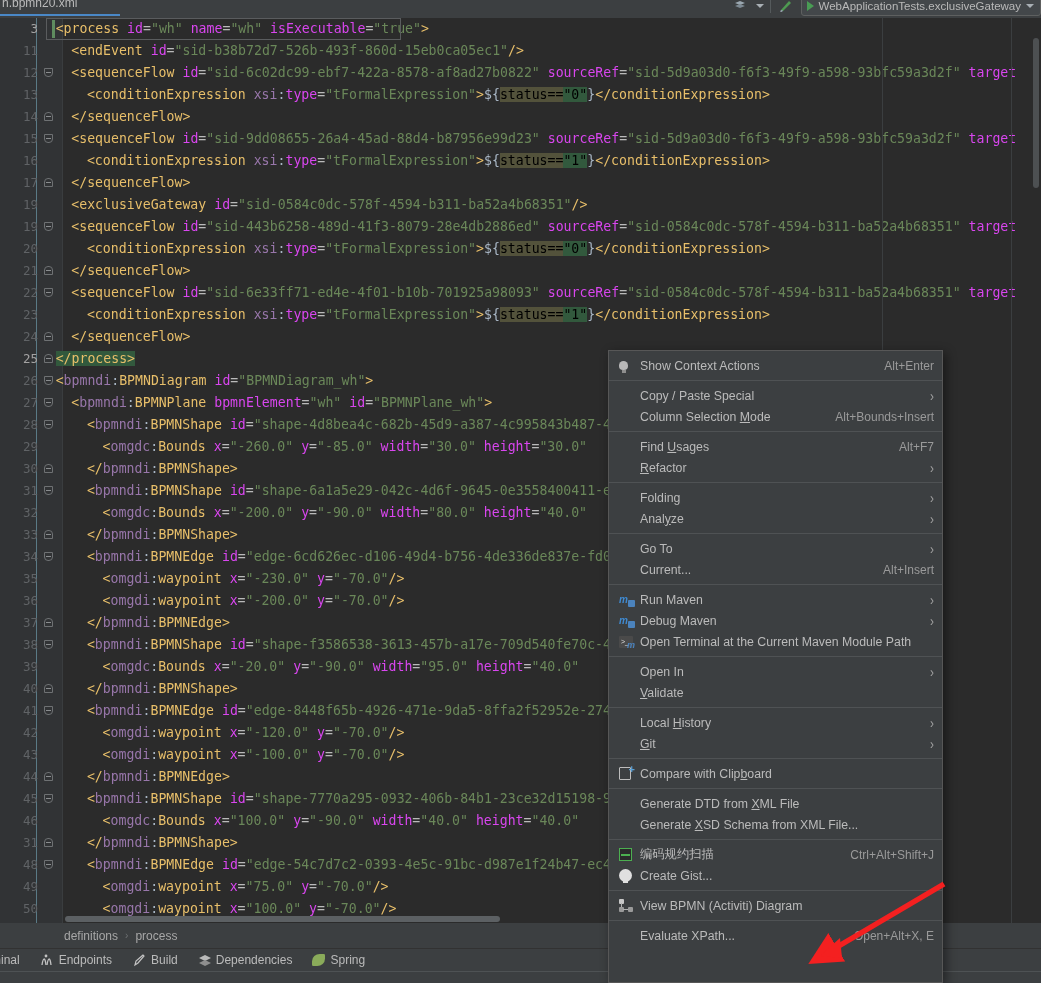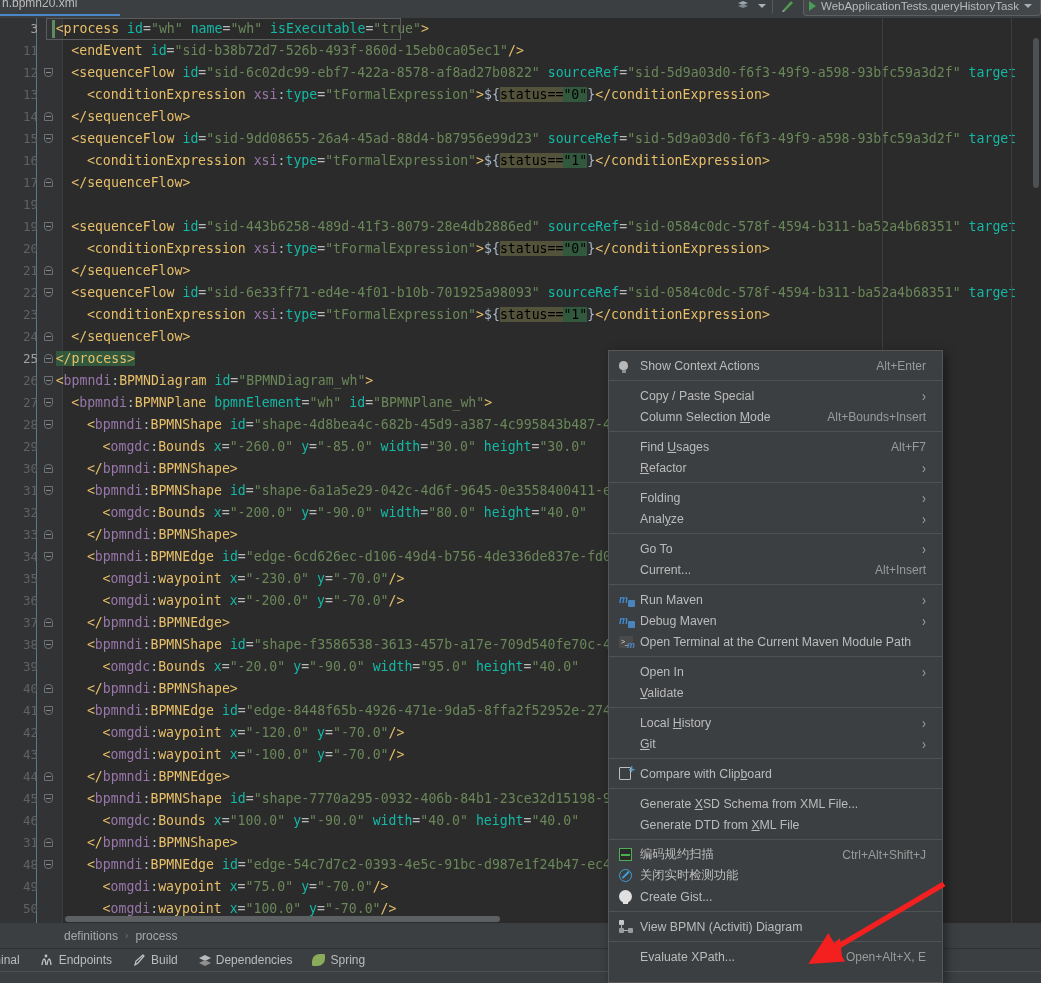--- a/index.html
+++ b/index.html
@@ -84,21 +84,21 @@
     line-height: 22px; height: 22px;
   }
   .lnum.cur { color: #a4a3a3; }
   .code-txt {
     position: absolute; left: 0; top: 0; padding-left: 4px;
     white-space: pre; line-height: 22px; height: 22px;
   }
   
   .tg  { color: #e8bf6a; }   
   .br  { color: #e8bf6a; }   
-  .at  { color: #14b8a6; }   
+  .at  { color: #d946ef; }   
   .eq  { color: #bababa; }
   .st  { color: #6a8759; }   
   .ns  { color: #9876aa; }   
   .tx  { color: #a9b7c6; }   
   .hl  { background: #32593d; }
   .hl2 { background: #53523b; }
 
   
   .fold {
     position: absolute; left: 44px; top: 6px;
@@ -180,21 +180,21 @@
     background: #3c3f41;
     border: 1px solid #575757;
     box-shadow: 3px 3px 10px rgba(0,0,0,0.45);
     padding: 4px 0 0 0;
     font-family: "Liberation Sans", sans-serif;
     overflow: hidden;
     height: 633px;
   }
   .mi {
     position: relative; display: flex; align-items: center;
-    height: 21px; padding: 0 16px 0 10px;
+    height: 21px; padding: 0 8px 0 10px;
     font-size: 12.3px; color: #bbbbbb; white-space: nowrap;
   }
   .mi .ic {
     width: 18px; min-width: 18px; height: 16px;
     display: flex; align-items: center; justify-content: flex-start;
     margin-right: 3px;
   }
   .mi .lbl { flex: 1; }
   .mi .lbl u { text-decoration: underline; }
   .mi .sc { color: #9a9a9a; font-size: 12px; margin-left: 14px; }
@@ -335,41 +335,41 @@
       <div class="caret-dn"></div>
       <div class="tb-sep"></div>
       <div class="tb-icon">
         <svg width="16" height="14" viewBox="0 0 16 14">
           <path d="M3 11 L11 2 L13 4 L5 12 Z" fill="#4e9a51"></path>
           <path d="M2 12 L4 11 L5 12 L3 13 Z" fill="#a9b7c6"></path>
         </svg>
       </div>
       <div class="run-config">
         <span class="play-tri"></span>
-        <span>WebApplicationTests.queryHistoryTask</span>
+        <span>WebApplicationTests.exclusiveGateway</span>
         <span class="caret-dn"></span>
       </div>
     </div>
   </div>
 
   <div class="editor">
     <div class="gutter"></div>
     <div class="gutter-border"></div>
     <div class="scope-line"></div>
 
     <div id="code-lines">
         <div class="line"><span class="lnum cur">3</span><span class="code-txt" style="left: 51.64px;"><span class="br">&lt;</span><span class="tg">process</span><span class="tx"> </span><span class="at">id</span><span class="eq">=</span><span class="st">"wh"</span><span class="tx"> </span><span class="at">name</span><span class="eq">=</span><span class="st">"wh"</span><span class="tx"> </span><span class="at">isExecutable</span><span class="eq">=</span><span class="st">"true"</span><span class="br">&gt;</span></span><span class="line3-box" style="left: 45.64px; width: 355px;"></span><span class="caret-mark" style="left: 51.64px;"></span></div>
         <div class="line"><span class="lnum">11</span><span class="code-txt" style="left: 67.28px;"><span class="br">&lt;</span><span class="tg">endEvent</span><span class="tx"> </span><span class="at">id</span><span class="eq">=</span><span class="st">"sid-b38b72d7-526b-493f-860d-15eb0ca05ec1"</span><span class="br">/&gt;</span></span></div>
         <div class="line"><span class="lnum">12</span><span class="fold open"><span class="box"></span><span class="minus"></span></span><span class="code-txt" style="left: 67.28px;"><span class="br">&lt;</span><span class="tg">sequenceFlow</span><span class="tx"> </span><span class="at">id</span><span class="eq">=</span><span class="st">"sid-6c02dc99-ebf7-422a-8578-af8ad27b0822"</span><span class="tx"> </span><span class="at">sourceRef</span><span class="eq">=</span><span class="st">"sid-5d9a03d0-f6f3-49f9-a598-93bfc59a3d2f"</span><span class="tx"> </span><span class="at">target</span></span></div>
         <div class="line"><span class="lnum">13</span><span class="code-txt" style="left: 82.92px;"><span class="br">&lt;</span><span class="tg">conditionExpression</span><span class="tx"> </span><span class="ns">xsi</span><span class="tx">:</span><span class="at">type</span><span class="eq">=</span><span class="st">"tFormalExpression"</span><span class="br">&gt;</span><span class="tx">${</span><span class="hl2">status==</span><span class="hl">"0"</span><span class="tx">}</span><span class="br">&lt;/</span><span class="tg">conditionExpression</span><span class="br">&gt;</span></span></div>
         <div class="line"><span class="lnum">14</span><span class="fold close"><span class="box"></span><span class="minus"></span></span><span class="code-txt" style="left: 67.28px;"><span class="br">&lt;/</span><span class="tg">sequenceFlow</span><span class="br">&gt;</span></span></div>
         <div class="line"><span class="lnum">15</span><span class="fold open"><span class="box"></span><span class="minus"></span></span><span class="code-txt" style="left: 67.28px;"><span class="br">&lt;</span><span class="tg">sequenceFlow</span><span class="tx"> </span><span class="at">id</span><span class="eq">=</span><span class="st">"sid-9dd08655-26a4-45ad-88d4-b87956e99d23"</span><span class="tx"> </span><span class="at">sourceRef</span><span class="eq">=</span><span class="st">"sid-5d9a03d0-f6f3-49f9-a598-93bfc59a3d2f"</span><span class="tx"> </span><span class="at">target</span></span></div>
         <div class="line"><span class="lnum">16</span><span class="code-txt" style="left: 82.92px;"><span class="br">&lt;</span><span class="tg">conditionExpression</span><span class="tx"> </span><span class="ns">xsi</span><span class="tx">:</span><span class="at">type</span><span class="eq">=</span><span class="st">"tFormalExpression"</span><span class="br">&gt;</span><span class="tx">${</span><span class="hl2">status==</span><span class="hl">"1"</span><span class="tx">}</span><span class="br">&lt;/</span><span class="tg">conditionExpression</span><span class="br">&gt;</span></span></div>
         <div class="line"><span class="lnum">17</span><span class="fold close"><span class="box"></span><span class="minus"></span></span><span class="code-txt" style="left: 67.28px;"><span class="br">&lt;/</span><span class="tg">sequenceFlow</span><span class="br">&gt;</span></span></div>
-        <div class="line"><span class="lnum">19</span></div>
+        <div class="line"><span class="lnum">19</span><span class="code-txt" style="left: 67.28px;"><span class="br">&lt;</span><span class="tg">exclusiveGateway</span><span class="tx"> </span><span class="at">id</span><span class="eq">=</span><span class="st">"sid-0584c0dc-578f-4594-b311-ba52a4b68351"</span><span class="br">/&gt;</span></span></div>
         <div class="line"><span class="lnum">19</span><span class="fold open"><span class="box"></span><span class="minus"></span></span><span class="code-txt" style="left: 67.28px;"><span class="br">&lt;</span><span class="tg">sequenceFlow</span><span class="tx"> </span><span class="at">id</span><span class="eq">=</span><span class="st">"sid-443b6258-489d-41f3-8079-28e4db2886ed"</span><span class="tx"> </span><span class="at">sourceRef</span><span class="eq">=</span><span class="st">"sid-0584c0dc-578f-4594-b311-ba52a4b68351"</span><span class="tx"> </span><span class="at">target</span></span></div>
         <div class="line"><span class="lnum">20</span><span class="code-txt" style="left: 82.92px;"><span class="br">&lt;</span><span class="tg">conditionExpression</span><span class="tx"> </span><span class="ns">xsi</span><span class="tx">:</span><span class="at">type</span><span class="eq">=</span><span class="st">"tFormalExpression"</span><span class="br">&gt;</span><span class="tx">${</span><span class="hl2">status==</span><span class="hl">"0"</span><span class="tx">}</span><span class="br">&lt;/</span><span class="tg">conditionExpression</span><span class="br">&gt;</span></span></div>
         <div class="line"><span class="lnum">21</span><span class="fold close"><span class="box"></span><span class="minus"></span></span><span class="code-txt" style="left: 67.28px;"><span class="br">&lt;/</span><span class="tg">sequenceFlow</span><span class="br">&gt;</span></span></div>
         <div class="line"><span class="lnum">22</span><span class="fold open"><span class="box"></span><span class="minus"></span></span><span class="code-txt" style="left: 67.28px;"><span class="br">&lt;</span><span class="tg">sequenceFlow</span><span class="tx"> </span><span class="at">id</span><span class="eq">=</span><span class="st">"sid-6e33ff71-ed4e-4f01-b10b-701925a98093"</span><span class="tx"> </span><span class="at">sourceRef</span><span class="eq">=</span><span class="st">"sid-0584c0dc-578f-4594-b311-ba52a4b68351"</span><span class="tx"> </span><span class="at">target</span></span></div>
         <div class="line"><span class="lnum">23</span><span class="code-txt" style="left: 82.92px;"><span class="br">&lt;</span><span class="tg">conditionExpression</span><span class="tx"> </span><span class="ns">xsi</span><span class="tx">:</span><span class="at">type</span><span class="eq">=</span><span class="st">"tFormalExpression"</span><span class="br">&gt;</span><span class="tx">${</span><span class="hl2">status==</span><span class="hl">"1"</span><span class="tx">}</span><span class="br">&lt;/</span><span class="tg">conditionExpression</span><span class="br">&gt;</span></span></div>
         <div class="line"><span class="lnum">24</span><span class="fold close"><span class="box"></span><span class="minus"></span></span><span class="code-txt" style="left: 67.28px;"><span class="br">&lt;/</span><span class="tg">sequenceFlow</span><span class="br">&gt;</span></span></div>
         <div class="line"><span class="lnum cur">25</span><span class="fold close"><span class="box"></span><span class="minus"></span></span><span class="code-txt" style="left: 51.64px;"><span class="br hl">&lt;/</span><span class="tg hl">process</span><span class="br hl">&gt;</span></span></div>
         <div class="line"><span class="lnum">26</span><span class="fold open"><span class="box"></span><span class="minus"></span></span><span class="code-txt" style="left: 51.64px;"><span class="br">&lt;</span><span class="ns">bpmndi</span><span class="tx">:</span><span class="tg">BPMNDiagram</span><span class="tx"> </span><span class="at">id</span><span class="eq">=</span><span class="st">"BPMNDiagram_wh"</span><span class="br">&gt;</span></span></div>
         <div class="line"><span class="lnum">27</span><span class="fold open"><span class="box"></span><span class="minus"></span></span><span class="code-txt" style="left: 67.28px;"><span class="br">&lt;</span><span class="ns">bpmndi</span><span class="tx">:</span><span class="tg">BPMNPlane</span><span class="tx"> </span><span class="at">bpmnElement</span><span class="eq">=</span><span class="st">"wh"</span><span class="tx"> </span><span class="at">id</span><span class="eq">=</span><span class="st">"BPMNPlane_wh"</span><span class="br">&gt;</span></span></div>
         <div class="line"><span class="lnum">28</span><span class="fold open"><span class="box"></span><span class="minus"></span></span><span class="code-txt" style="left: 82.92px;"><span class="br">&lt;</span><span class="ns">bpmndi</span><span class="tx">:</span><span class="tg">BPMNShape</span><span class="tx"> </span><span class="at">id</span><span class="eq">=</span><span class="st">"shape-4d8bea4c-682b-45d9-a387-4c995843b487-48f80e989</span></span></div>
@@ -546,39 +546,33 @@
       <div class="msep"></div>
       <div class="mi">
         <span class="ic">
           <span class="icon-compare"></span>
         </span>
         <span class="lbl">Compare with Clip<u>b</u>oard</span>
       </div>
       <div class="msep"></div>
       <div class="mi">
         <span class="ic"></span>
+        <span class="lbl">Generate DTD from <u>X</u>ML File</span>
+      </div>
+      <div class="mi">
+        <span class="ic"></span>
         <span class="lbl">Generate <u>X</u>SD Schema from XML File...</span>
-      </div>
-      <div class="mi">
-        <span class="ic"></span>
-        <span class="lbl">Generate DTD from <u>X</u>ML File</span>
       </div>
       <div class="msep"></div>
       <div class="mi">
         <span class="ic">
           <span class="icon-scan"></span>
         </span>
         <span class="lbl">编码规约扫描</span>
         <span class="sc">Ctrl+Alt+Shift+J</span>
-      </div>
-      <div class="mi">
-        <span class="ic">
-          <span class="icon-ban"></span>
-        </span>
-        <span class="lbl">关闭实时检测功能</span>
       </div>
       <div class="mi">
         <span class="ic">
           <span class="icon-github"></span>
         </span>
         <span class="lbl">Create Gist...</span>
       </div>
       <div class="msep"></div>
       <div class="mi">
         <span class="ic">

